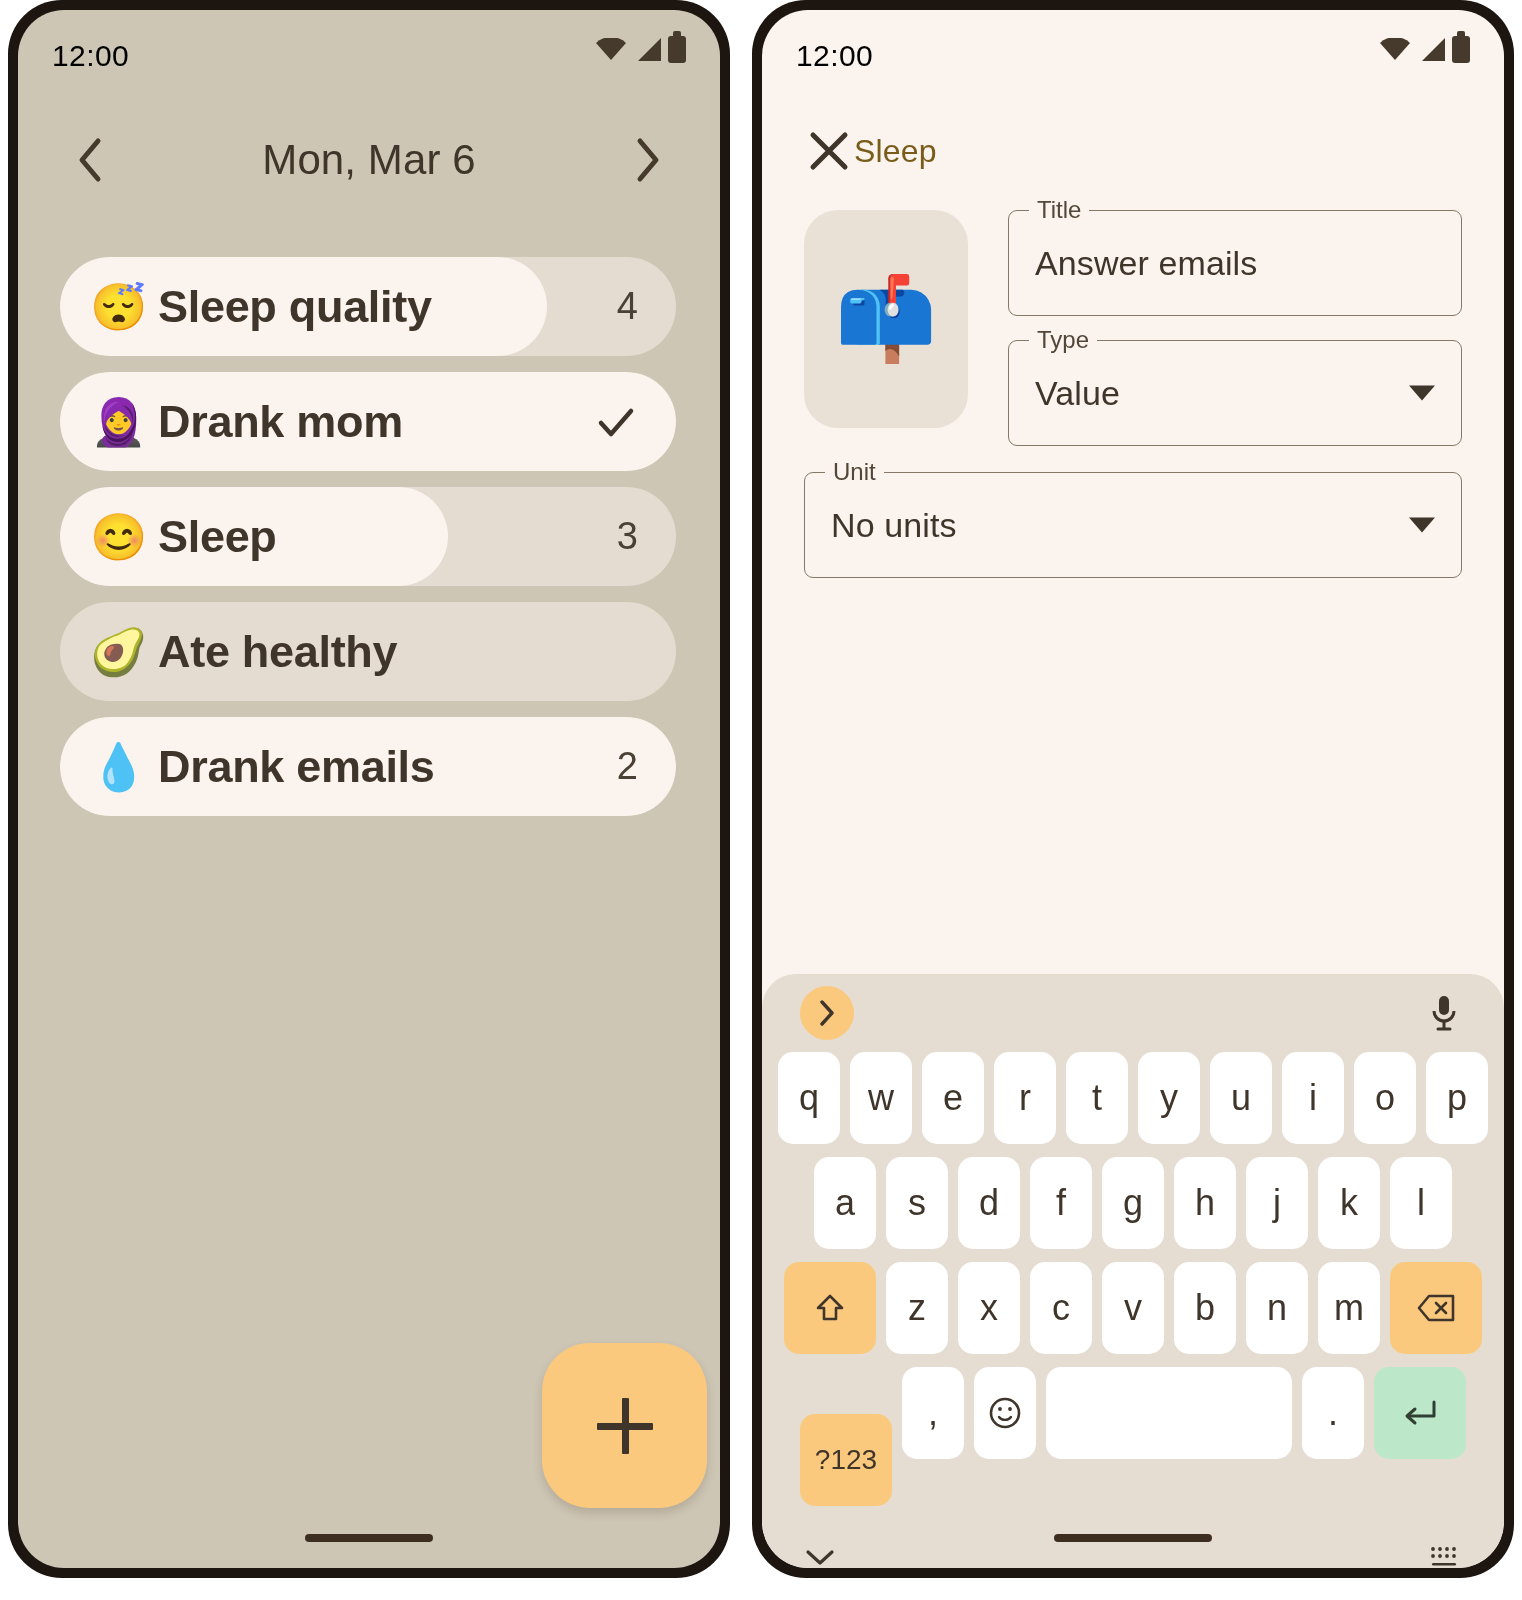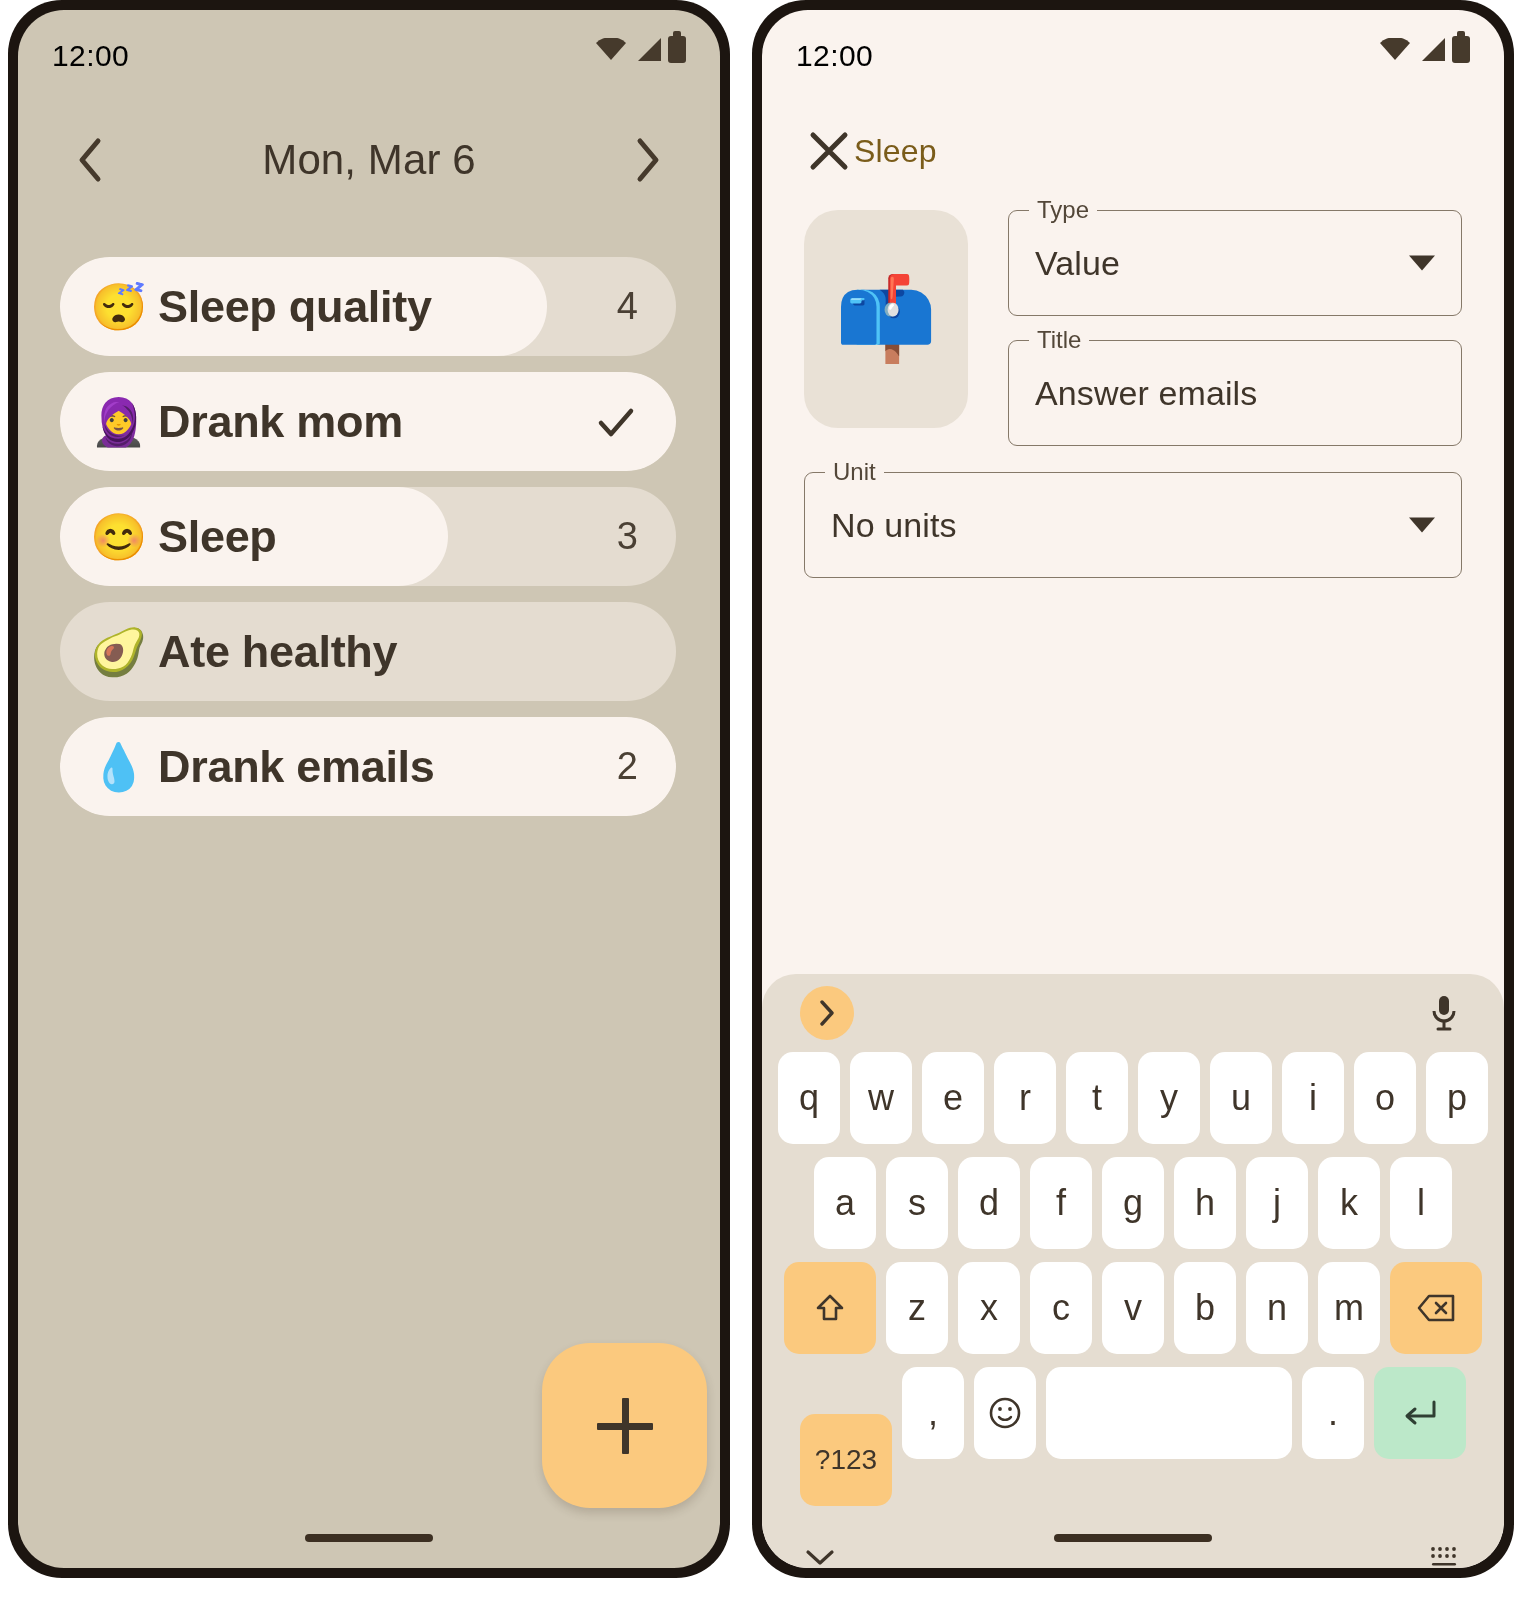--- a/index.html
+++ b/index.html
@@ -213,29 +213,29 @@
         <div class="savebtn">Sleep</div>
       </div>
 
       <div class="formwrap">
         <div class="toprow">
           <div class="emojitile">
             <span>📫</span>
           </div>
           <div class="fieldcol">
 
+            <div class="field">
+              <span class="flabel">Title</span>
+              <span class="fval">Answer emails</span>
+            </div>
+
             <div class="field select">
               <span class="flabel">Type</span>
               <span class="fval">Value</span>
               <span class="caret"></span>
-            </div>
-
-            <div class="field">
-              <span class="flabel">Title</span>
-              <span class="fval">Answer emails</span>
             </div>
 
           </div>
         </div>
 
         <div class="field select unitfield">
           <span class="flabel">Unit</span>
           <span class="fval">No units</span>
           <span class="caret"></span>
         </div>

